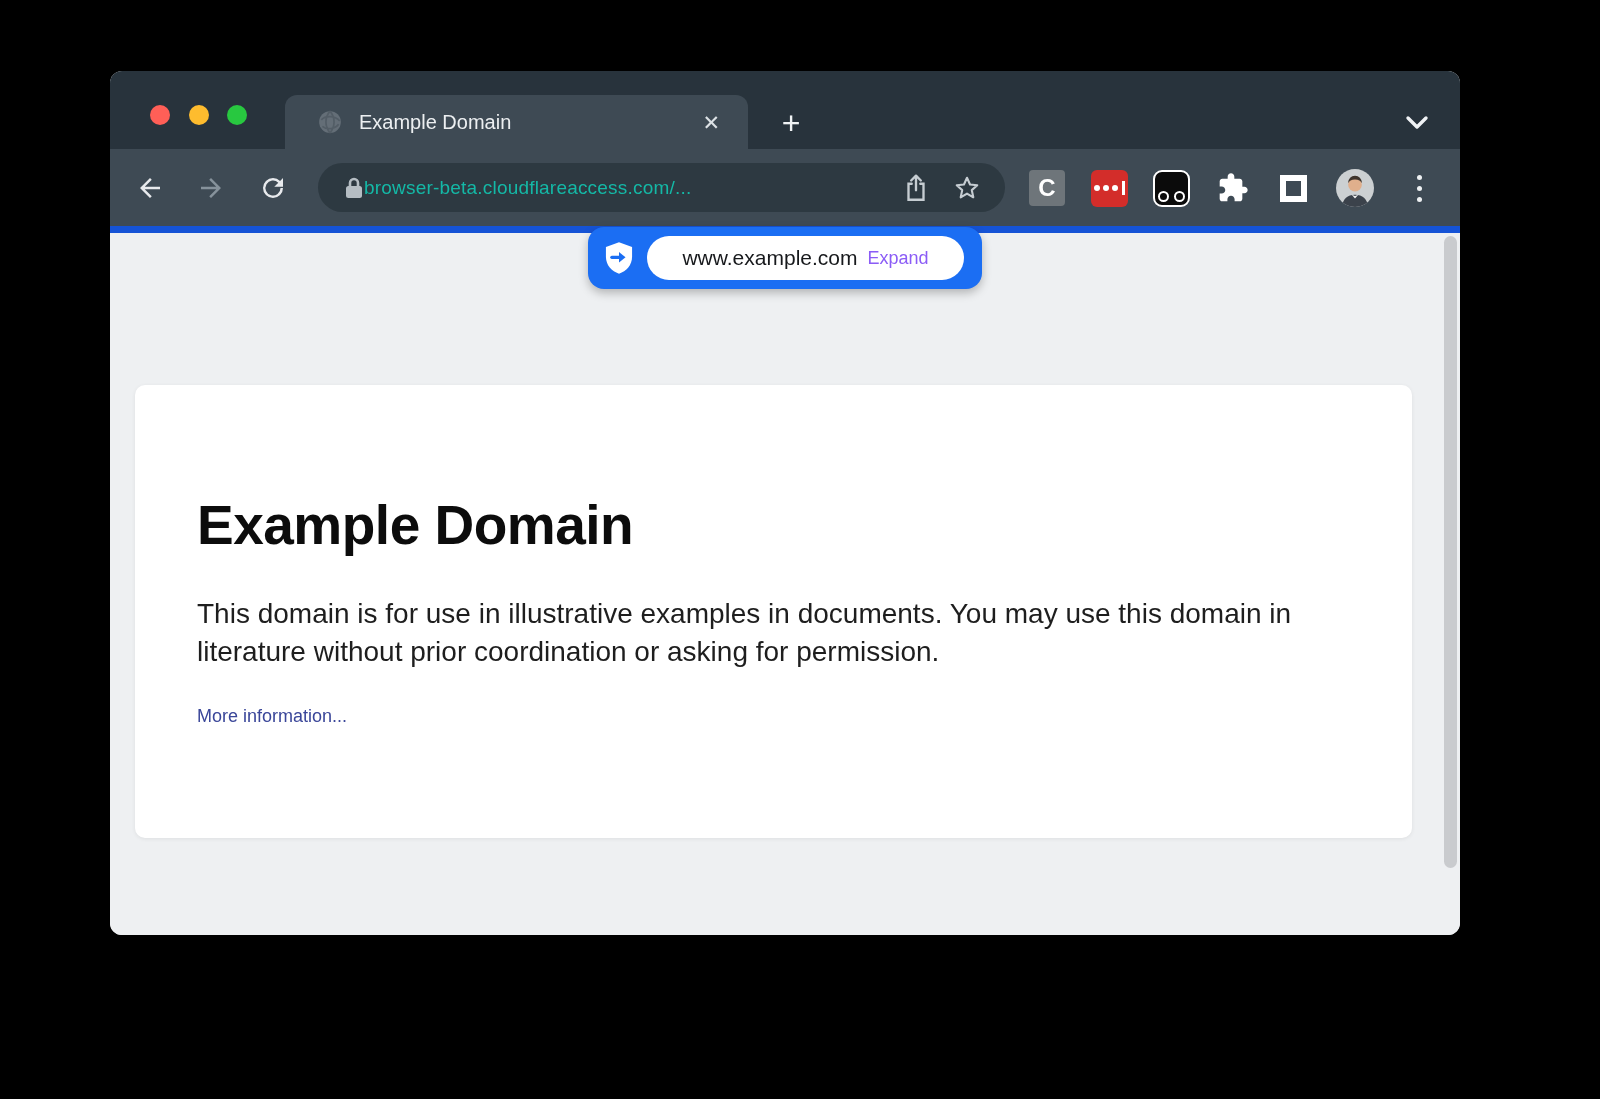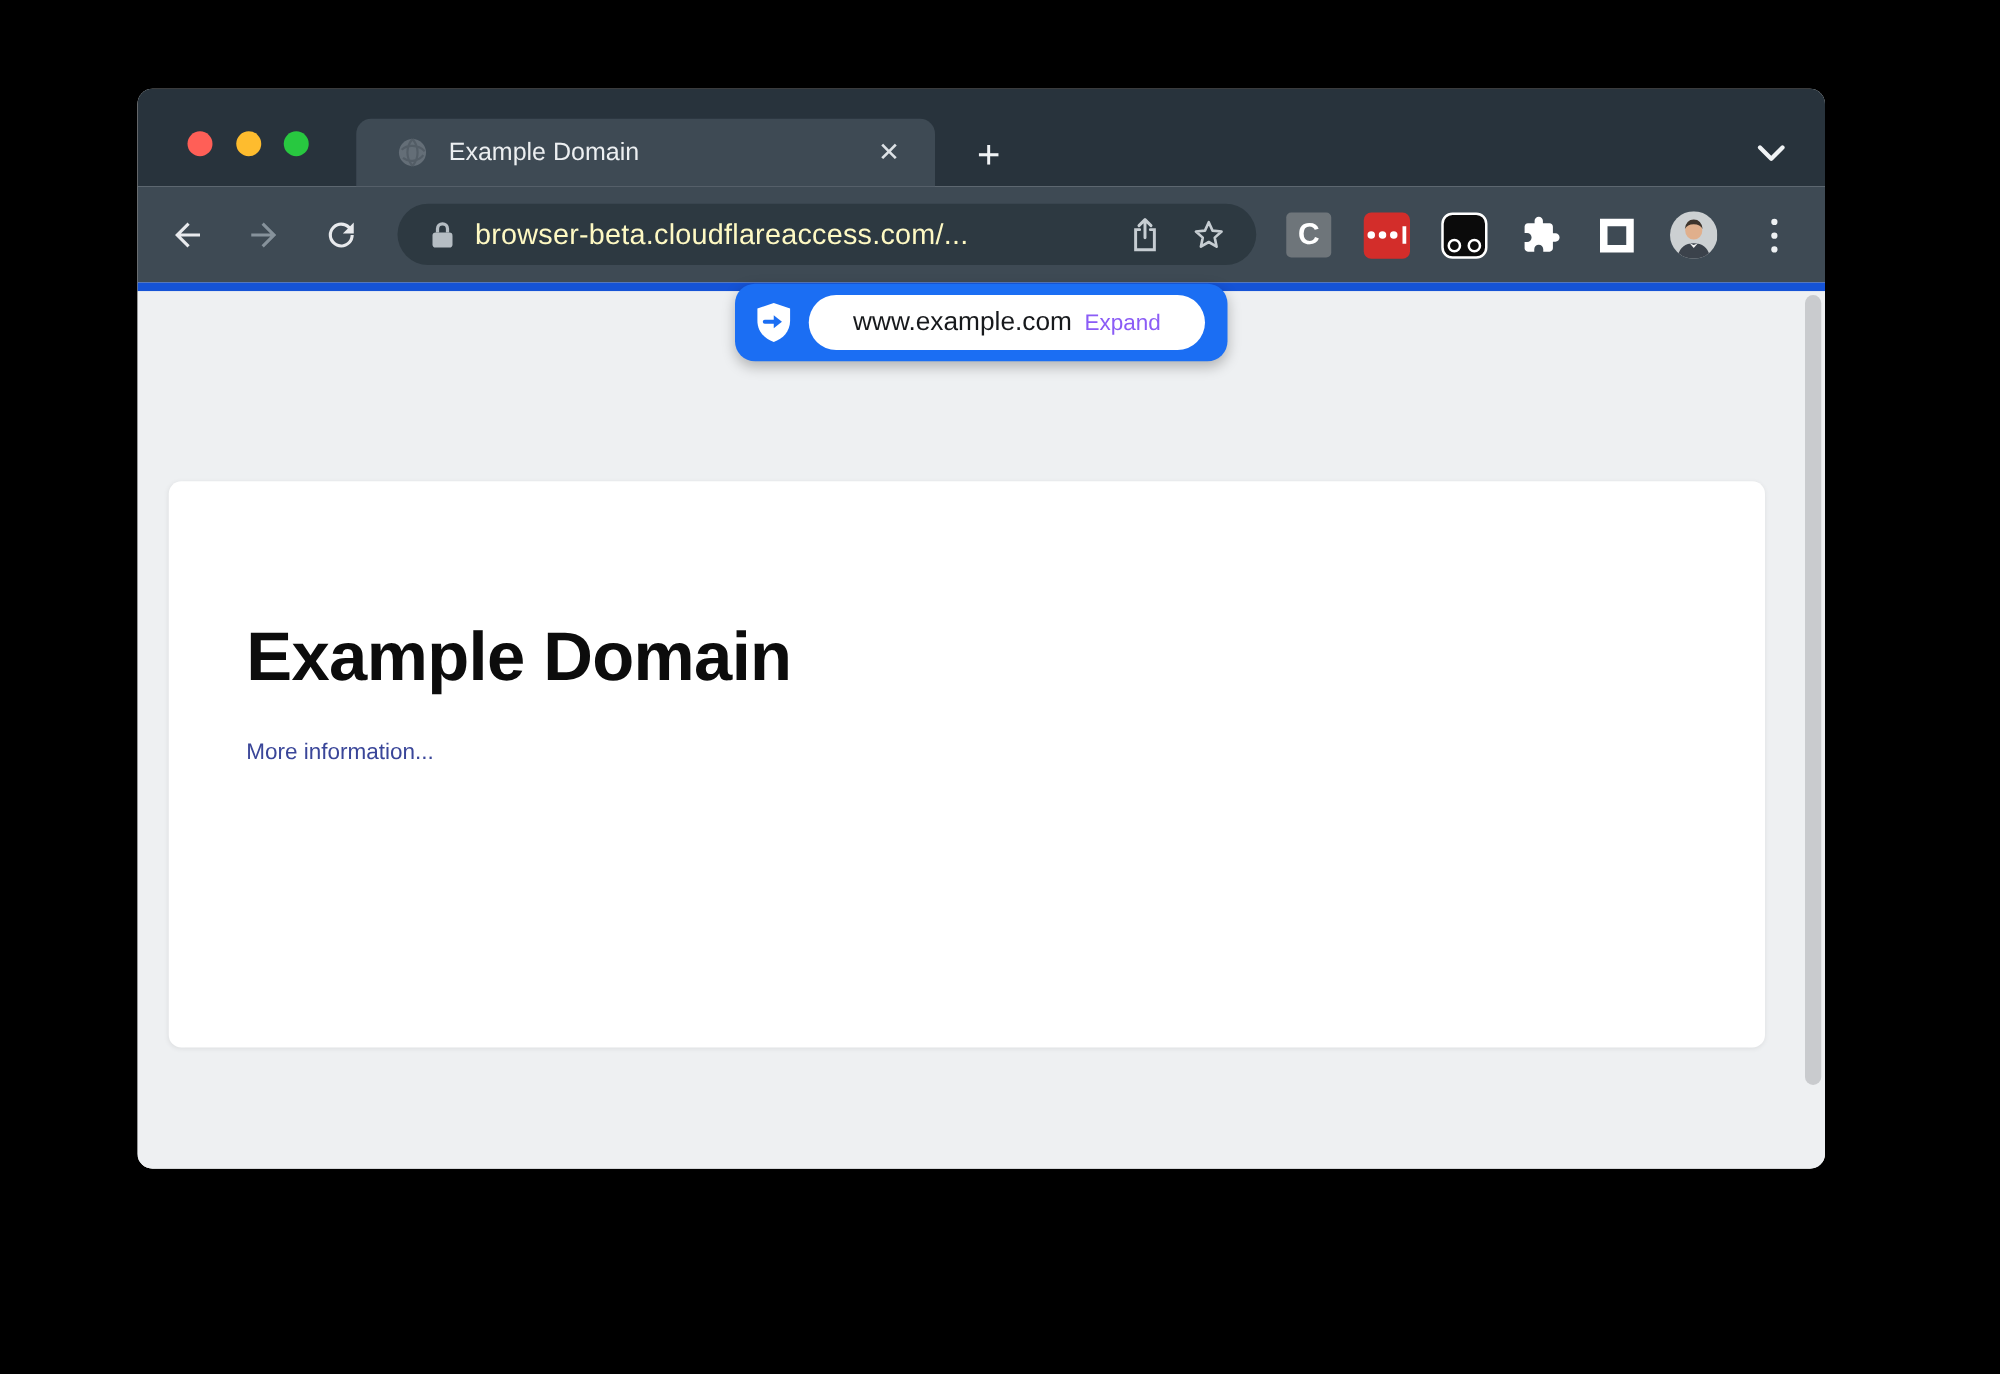--- a/index.html
+++ b/index.html
@@ -42,21 +42,21 @@
   .navbtn.back { left: 23px; }
   .navbtn.forward { left: 84px; }
   .navbtn.reload { left: 146px; }
 
   .addressbar {
     position: absolute; left: 208px; top: 14px; width: 687px; height: 49px;
     background: #2d3941; border-radius: 26px;
     display: flex; align-items: center;
   }
   .lock-icon { margin-left: 26px; flex: 0 0 auto; }
-  .url-text { margin-left: 16px; color: #fef9c3; font-size: 23px; letter-spacing: .2px; flex: 1 1 auto; white-space: nowrap; overflow: hidden; }
+  .url-text { color: #14b8a6; font-size: 19px; letter-spacing: .2px; flex: 1 1 auto; white-space: nowrap; overflow: hidden; }
   .bar-icon { flex: 0 0 auto; margin-right: 24px; }
 
   .ext { position: absolute; top: 20px; width: 38px; height: 38px;
     display: flex; align-items: center; justify-content: center; }
   .ext.c-badge   { left: 918px; }
   .ext.red-badge { left: 980px; }
   .ext.blk-badge { left: 1042px; }
   .ext.puzzle    { left: 1104px; }
   .ext.panel     { left: 1164px; }
   .ext.avatar    { left: 1226px; }
@@ -237,20 +237,21 @@
           <path d="M12 8.5 l5 4 -5 4 z" fill="#1b6ef3"></path>
         </svg>
         <div class="iso-inner">
           <span class="iso-host">www.example.com</span>
           <span class="iso-expand">Expand</span>
         </div>
       </div>
 
       <div class="card">
         <h1>Example Domain</h1>
+        <p>This domain is for use in illustrative examples in documents. You may use this domain in literature without prior coordination or asking for permission.</p>
         <a href="#">More information...</a>
       </div>
 
       <div class="scroll-thumb"></div>
     </div>
 
   </div>
 </div>
 
 </body></html>

